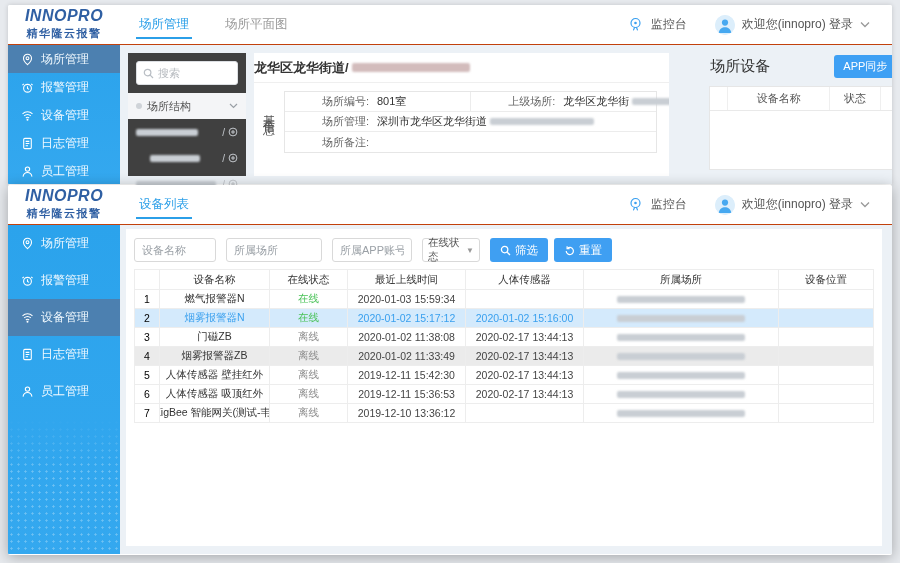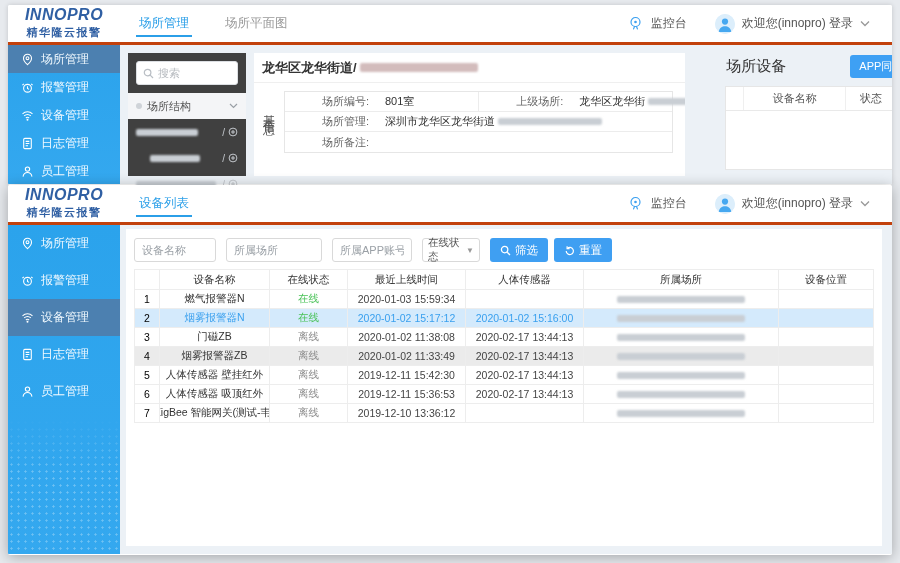--- a/index.html
+++ b/index.html
@@ -8,21 +8,21 @@
     position: relative;
     background:#e7eaee;
     font-family:"Liberation Sans","DejaVu Sans",sans-serif;
     overflow:hidden;
   }
   .window { position:absolute; left:8px; width:884px; background:#fff; border-radius:2px; overflow:hidden; }
   .win-back  { top:5px;  height:180px; box-shadow:0 0 5px rgba(0,0,0,.16); }
   .win-front { top:185px; height:370px; box-shadow:0 2px 14px rgba(0,0,0,.30); }
 
   
-  .win-header { height:40px; display:flex; align-items:stretch; border-bottom:3px solid #c2410c; background:#fff; }
+  .win-header { height:40px; display:flex; align-items:stretch; border-bottom:1px solid #c2410c; background:#fff; }
   .logo-box { width:112px; display:flex; flex-direction:column; align-items:center; justify-content:center; flex:none; }
   .logo-name { font-size:16px; font-weight:bold; font-style:italic; color:#2f5fa3; line-height:1; letter-spacing:.5px; }
   .logo-sub  { font-size:11px; font-weight:bold; color:#2f5fa3; margin-top:2px; letter-spacing:1.5px; }
   .tabs { display:flex; align-items:stretch; margin-left:16px; flex:1; }
   .tab { display:flex; align-items:center; padding:0 3px; margin-right:30px; font-size:12.5px; color:#999; position:relative; cursor:pointer; }
   .tab.active { color:#2b9fe8; }
   .tab.active::after { content:""; position:absolute; left:0; right:0; bottom:5px; height:2px; background:#2b9fe8; }
   .header-right { display:flex; align-items:center; gap:28px; padding-right:22px; flex:none; }
   .monitor { display:flex; align-items:center; gap:8px; font-size:12px; color:#555; cursor:pointer; }
   .user { display:flex; align-items:center; gap:7px; font-size:12px; color:#555; cursor:pointer; }
@@ -52,27 +52,27 @@
   .tree-panel { width:118px; flex:none; background:#404040; }
   .search-box { margin:8px 8px 8px; height:24px; border:1px solid #dcdfe3; border-radius:3px; display:flex; align-items:center; padding:0 6px; gap:4px; background:#fff; }
   .search-box input { border:none; outline:none; width:100%; font-size:11px; color:#333; font-family:inherit; }
   .search-box input::placeholder { color:#b5b9be; }
   .tree-root { height:26px; background:#f4f5f7; display:flex; align-items:center; padding:0 8px; font-size:11px; color:#555; gap:5px; }
   .tree-dot { width:6px; height:6px; border-radius:50%; background:#cfd3d8; flex:none; }
   .tree-root .chev { margin-left:auto; }
   .tree-item { height:26px; display:flex; align-items:center; padding:0 8px; cursor:pointer; }
   .tree-ops { margin-left:auto; display:flex; align-items:center; gap:3px; color:#c2c6cb; font-size:10px; }
   .detail-panel { flex:1; background:#fff; overflow:hidden; }
-  .breadcrumb { height:30px; display:flex; align-items:center; padding:0 8px; font-size:13px; font-weight:bold; color:#333; border-bottom:1px solid #efefef; gap:3px; }
+  .breadcrumb { height:30px; display:flex; align-items:center; padding:0 0; font-size:13px; font-weight:bold; color:#333; border-bottom:1px solid #efefef; gap:3px; }
   .form-wrap { display:flex; padding:8px 12px 6px 6px; gap:7px; }
   .v-label { font-size:12px; color:#555; writing-mode:vertical-rl; text-orientation:upright; letter-spacing:3px; padding-top:14px; flex:none; }
   .form-table { flex:1; border:1px solid #e6e6e6; font-size:11px; }
   .f-row { display:flex; border-bottom:1px solid #ececec; min-height:20px; align-items:stretch; }
   .f-row:last-child { border-bottom:none; }
-  .f-cell { display:flex; flex:1; align-items:center; gap:16px; min-width:0; }
+  .f-cell { display:flex; flex:1; align-items:center; gap:8px; min-width:0; }
   .f-cell + .f-cell { border-left:1px solid #ececec; }
   .f-label { width:84px; text-align:right; color:#666; flex:none; }
   .f-value { color:#333; white-space:nowrap; display:flex; align-items:center; gap:3px; }
   .devices-panel { width:188px; flex:none;margin-left:32px; }
   .dp-head { display:flex; align-items:center; justify-content:space-between; padding:2px 1px 8px; }
   .dp-title { font-size:15px; color:#333; }
   .btn-sync { background:#3ea0f4; color:#fff; font-size:11px; padding:4px 9px; border-radius:3px; border:none; cursor:pointer; font-family:inherit; }
   .dp-table { background:#fff; border:1px solid #e6e6e6; height:84px; }
   .dp-thead { display:flex; height:24px; border-bottom:1px solid #e9e9e9; font-size:11px; color:#555; align-items:center; }
   .dp-th { text-align:center; }

